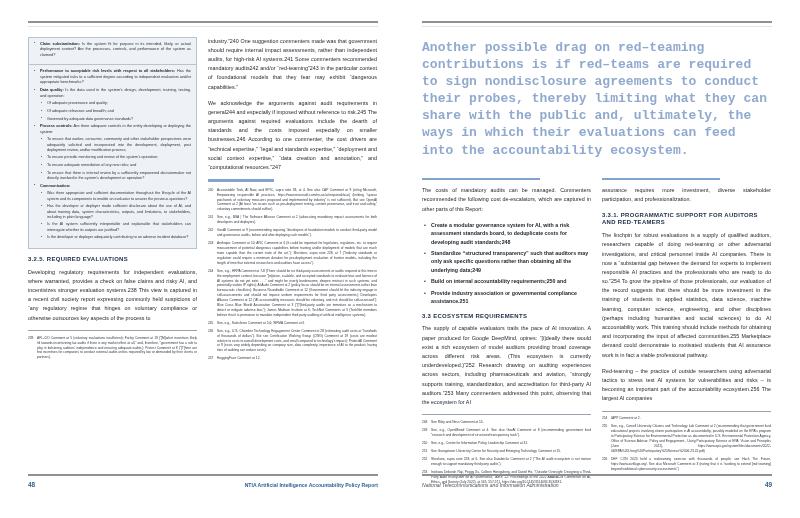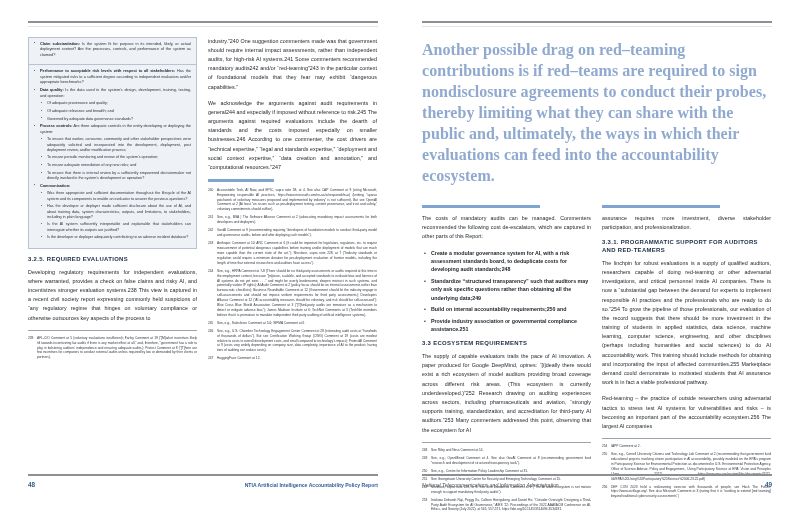--- a/index.html
+++ b/index.html
@@ -41,21 +41,21 @@
 
   
   .fn-rule{height:0.9px;background:#9aa3ad;margin:6px 0 5px 0;width:100%;}
   .fn-accent{height:2.6px;background:#7fa4cf;margin:5px 0 6px 0;width:66px;}
   .fn-accent-wide{height:2.6px;background:#7fa4cf;margin:7px 0 6px 0;width:118px;}
   .fn{display:flex;margin-bottom:3.2px;}
   .fn-num{width:9px;flex:0 0 9px;font-size:3.25px;line-height:1.5;color:#30363c;}
   .fn-txt{font-size:3.25px;line-height:1.5;color:#30363c;text-align:justify;flex:1;}
 
   
-  .pullquote{font-family:Liberation Serif, serif;font-size:16px;line-height:1.32;color:#8fa9cf;font-weight:bold;margin:12px 0 12px 0;letter-spacing:0.003em;}
+  .pullquote{font-family:Liberation Mono, monospace;font-size:13px;line-height:1.32;color:#8fa9cf;font-weight:bold;margin:12px 0 12px 0;letter-spacing:0.003em;}
 
   
   .footer{position:absolute;bottom:0;left:0;right:0;height:44px;}
   .footer-rule{height:1.5px;background:#8d9196;}
   .footer-row{display:flex;align-items:baseline;justify-content:space-between;padding-top:5px;}
   .pg-num{font-size:6.4px;font-weight:bold;color:#2f5c97;}
   .footer-text{font-size:5.1px;font-weight:bold;color:#2f5c97;}
   .footer-text-it{font-size:5.1px;font-style:italic;color:#4a5157;font-weight:normal;}
   .footer-l{padding:0 22px 0 28px;}
   .footer-r{padding:0 28px 0 22px;}

